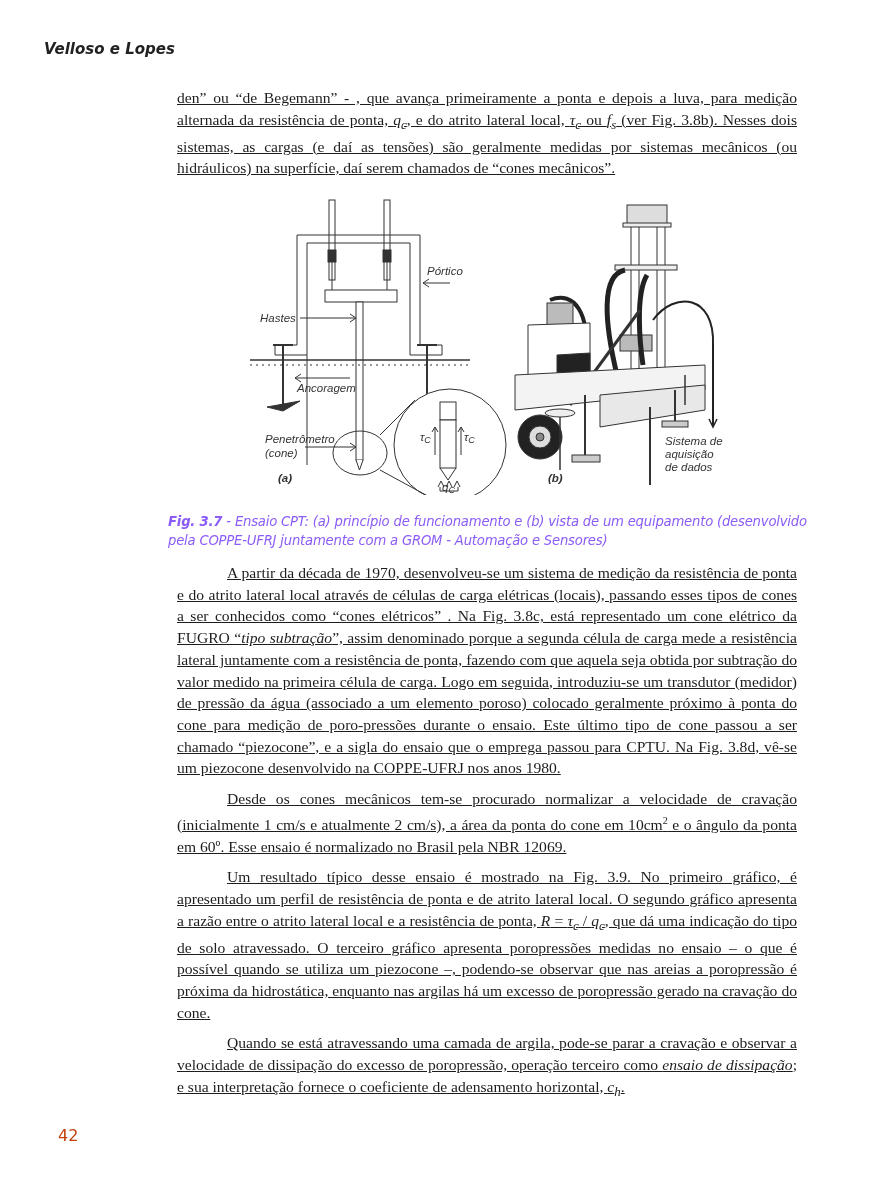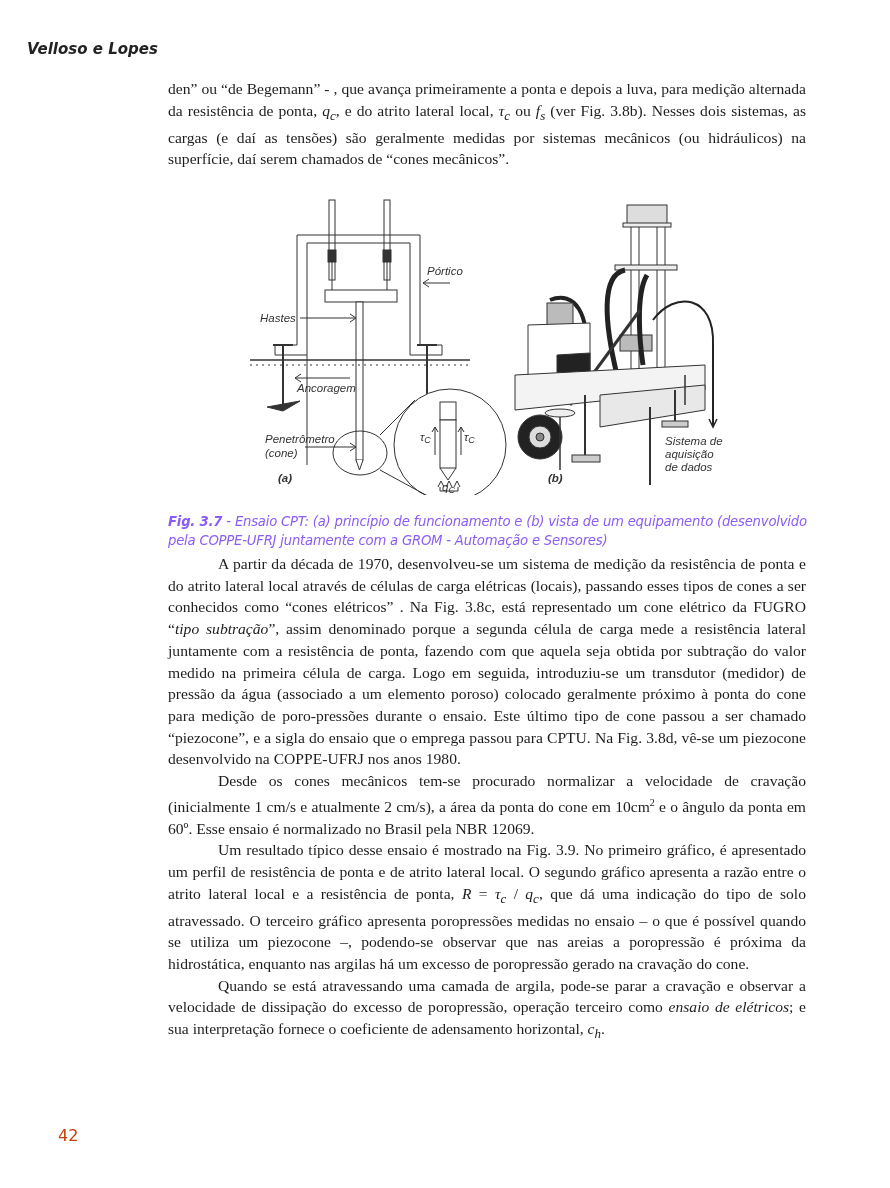--- a/index.html
+++ b/index.html
@@ -1,27 +1,27 @@
 <!DOCTYPE html>
 <html><head>
 <meta charset="utf-8">
 <style>
   html, body { margin: 0; padding: 0; background: #ffffff; }
   body { width: 890px; height: 1188px; position: relative; overflow: hidden; color: #1a1a1a; }
   .running-head {
-    position: absolute; left: 27px; top: 40px;
+    position: absolute; left: 44px; top: 40px;
     font-family: "DejaVu Sans", sans-serif; font-style: italic; font-weight: bold;
     font-size: 15px; color: #222;
   }
   .body-text {
     position: absolute; left: 168px; width: 638px;
     font-family: "Liberation Serif", serif; font-size: 15.6px; line-height: 21.7px;
     text-align: justify; color: #1d1d1d;
   }
-  .body-text p { margin: 0; }
+  .body-text p { margin: 9px; text-decoration: underline; }
   .body-text p.indent { text-indent: 50px; }
   .top-block { top: 78px; }
   .main-block { top: 553px; }
   .figure { position: absolute; left: 245px; top: 195px; width: 490px; height: 300px; }
   .caption {
     position: absolute; left: 168px; top: 512px; width: 640px;
     font-family: "DejaVu Sans", sans-serif; font-style: italic; font-size: 13.2px;
     line-height: 19px; color: #8b5cf6; letter-spacing: -0.2px;
   }
   .caption b { font-weight: bold; }
@@ -157,16 +157,16 @@
     <text class="fig-label" x="303" y="287" font-weight="bold">(b)</text>
   </g>
 </svg>
 
 <div class="caption"><b>Fig. 3.7</b><span> - Ensaio CPT: (a) princípio de funcionamento e (b) vista de um equipamento (desenvolvido pela COPPE-UFRJ juntamente com a GROM - Automação e Sensores)</span></div>
 
 <div class="body-text main-block">
   <p class="indent"><span>A partir da década de 1970, desenvolveu-se um sistema de medição da resistência de ponta e do atrito lateral local através de células de carga elétricas (locais), passando esses tipos de cones a ser conhecidos como “cones elétricos” . Na Fig. 3.8c, está representado um cone elétrico da FUGRO “</span><i>tipo subtração</i><span>”, assim denominado porque a segunda célula de carga mede a resistência lateral juntamente com a resistência de ponta, fazendo com que aquela seja obtida por subtração do valor medido na primeira célula de carga. Logo em seguida, introduziu-se um transdutor (medidor) de pressão da água (associado a um elemento poroso) colocado geralmente próximo à ponta do cone para medição de poro-pressões durante o ensaio. Este último tipo de cone passou a ser chamado “piezocone”, e a sigla do ensaio que o emprega passou para CPTU. Na Fig. 3.8d, vê-se um piezocone desenvolvido na COPPE-UFRJ nos anos 1980.</span></p>
   <p class="indent"><span>Desde os cones mecânicos tem-se procurado normalizar a velocidade de cravação (inicialmente 1 cm/s e atualmente 2 cm/s), a área da ponta do cone em 10cm</span><sup style="font-size:10px">2</sup><span> e o ângulo da ponta em 60º. Esse ensaio é normalizado no Brasil pela NBR 12069.</span></p>
   <p class="indent"><span>Um resultado típico desse ensaio é mostrado na Fig. 3.9. No primeiro gráfico, é apresentado um perfil de resistência de ponta e de atrito lateral local. O segundo gráfico apresenta a razão entre o atrito lateral local e a resistência de ponta, </span><i>R</i><span> = </span><i><span>τ</span><sub>c</sub></i><span> / </span><i><span>q</span><sub>c</sub></i><span>, que dá uma indicação do tipo de solo atravessado. O terceiro gráfico apresenta poropressões medidas no ensaio – o que é possível quando se utiliza um piezocone –, podendo-se observar que nas areias a poropressão é próxima da hidrostática, enquanto nas argilas há um excesso de poropressão gerado na cravação do cone.</span></p>
-  <p class="indent"><span>Quando se está atravessando uma camada de argila, pode-se parar a cravação e observar a velocidade de dissipação do excesso de poropressão, operação terceiro como </span><i>ensaio de elétricos</i><span>; e sua interpretação fornece o coeficiente de adensamento horizontal, </span><i><span>c</span><sub>h</sub></i><span>.</span></p>
+  <p class="indent"><span>Quando se está atravessando uma camada de argila, pode-se parar a cravação e observar a velocidade de dissipação do excesso de poropressão, operação terceiro como </span><i>ensaio de dissipação</i><span>; e sua interpretação fornece o coeficiente de adensamento horizontal, </span><i><span>c</span><sub>h</sub></i><span>.</span></p>
 </div>
 
 <div class="page-number">42</div>
 
 </body></html>

